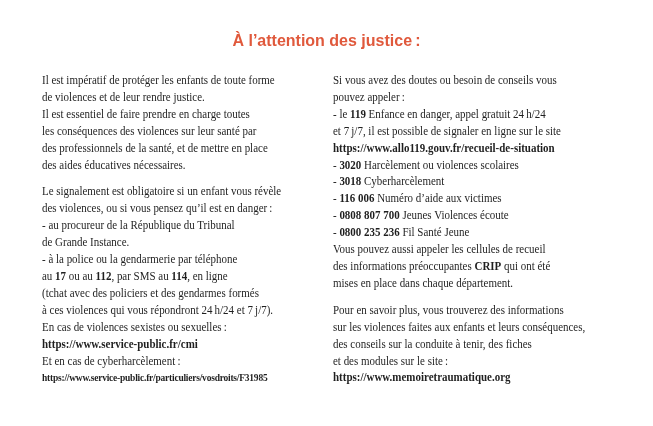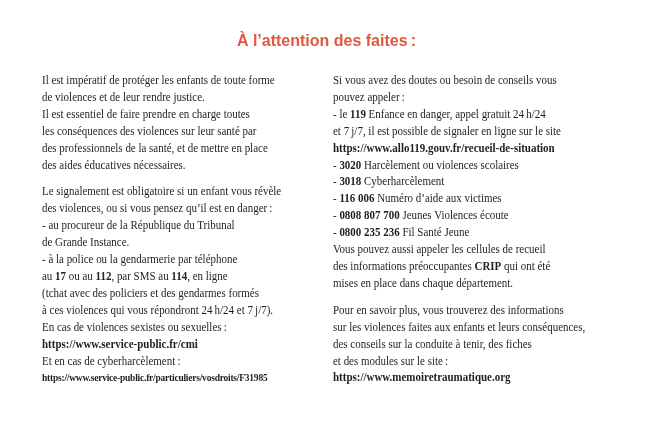--- a/index.html
+++ b/index.html
@@ -45,21 +45,21 @@
   .b { font-weight: bold; }
   .condensed {
     font-size: 10.9px;
     letter-spacing: -0.25px;
   }
 </style>
 </head>
 <body>
 
 <div id="page" style="background: rgb(255, 255, 255); color: rgb(31, 31, 31);">
-  <div id="page-title" style="color: rgb(224, 89, 60);">À l’attention des faites :</div>
+  <div id="page-title" style="color: rgb(224, 89, 60);">À l’attention des justice :</div>
 
   <div id="left-column" class="column">
       <div class="block">
         <div class="line"><span>Il est impératif de protéger les enfants de toute forme</span></div>
         <div class="line"><span>de violences et de leur rendre justice.</span></div>
         <div class="line"><span>Il est essentiel de faire prendre en charge toutes</span></div>
         <div class="line"><span>les conséquences des violences sur leur santé par</span></div>
         <div class="line"><span>des professionnels de la santé, et de mettre en place</span></div>
         <div class="line"><span>des aides éducatives nécessaires.</span></div>
       </div>

